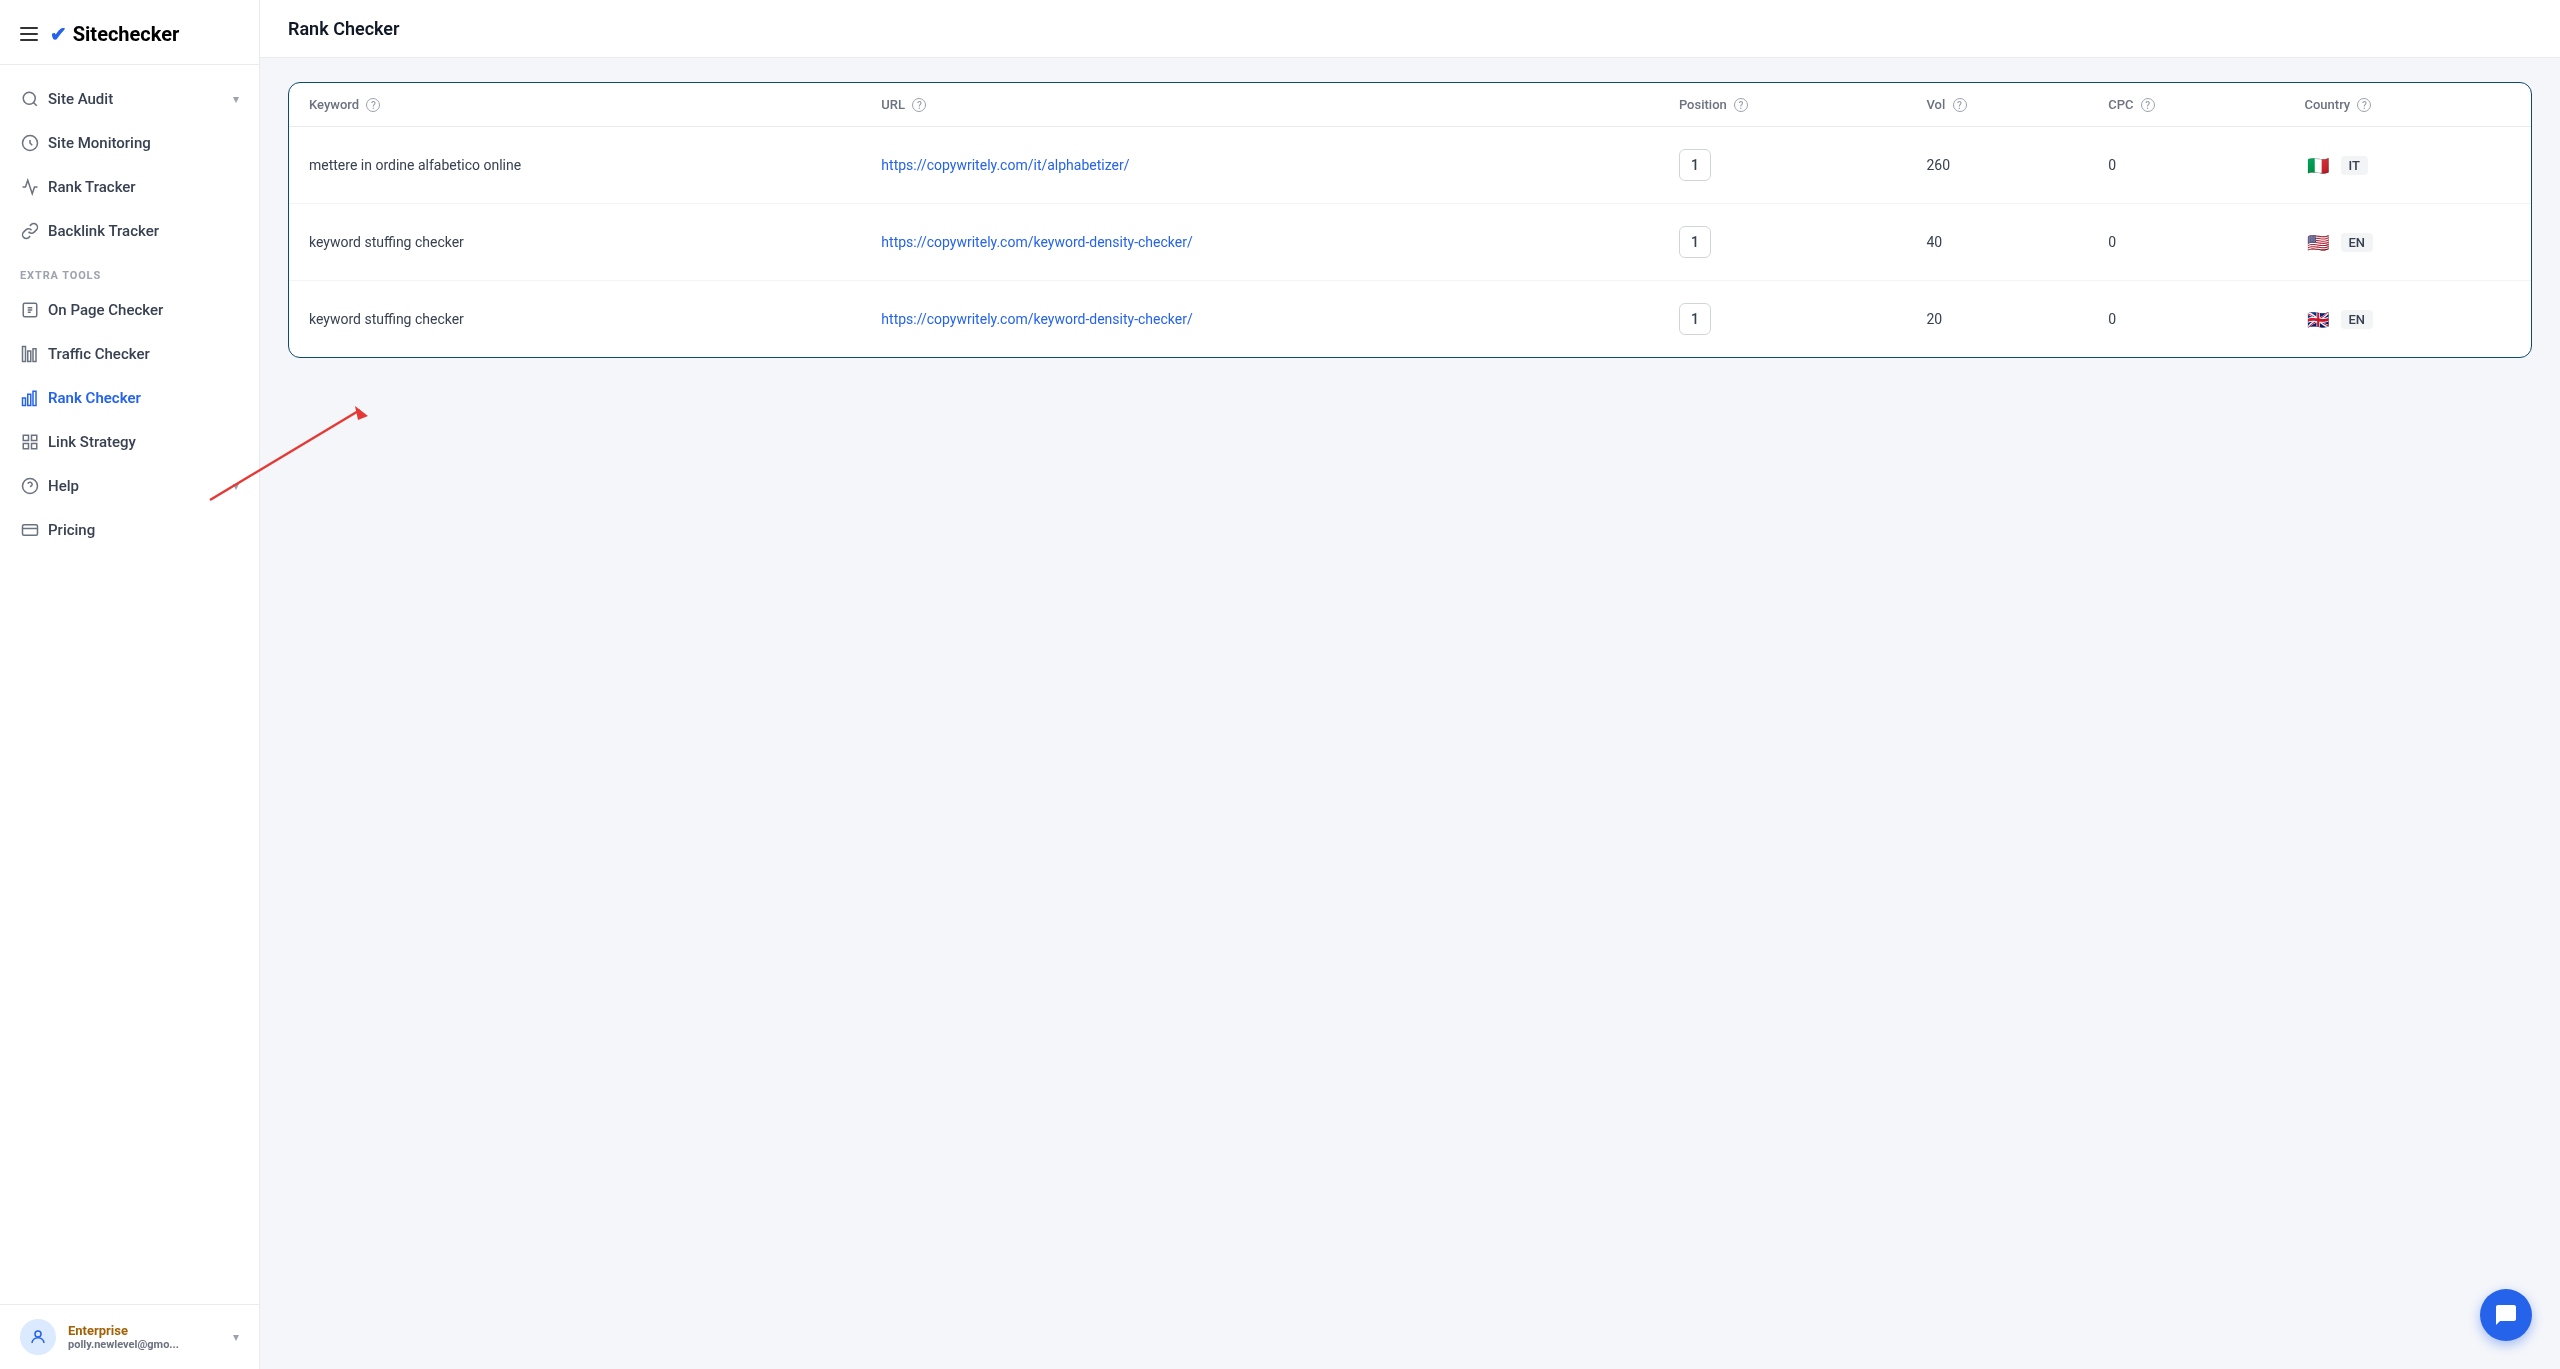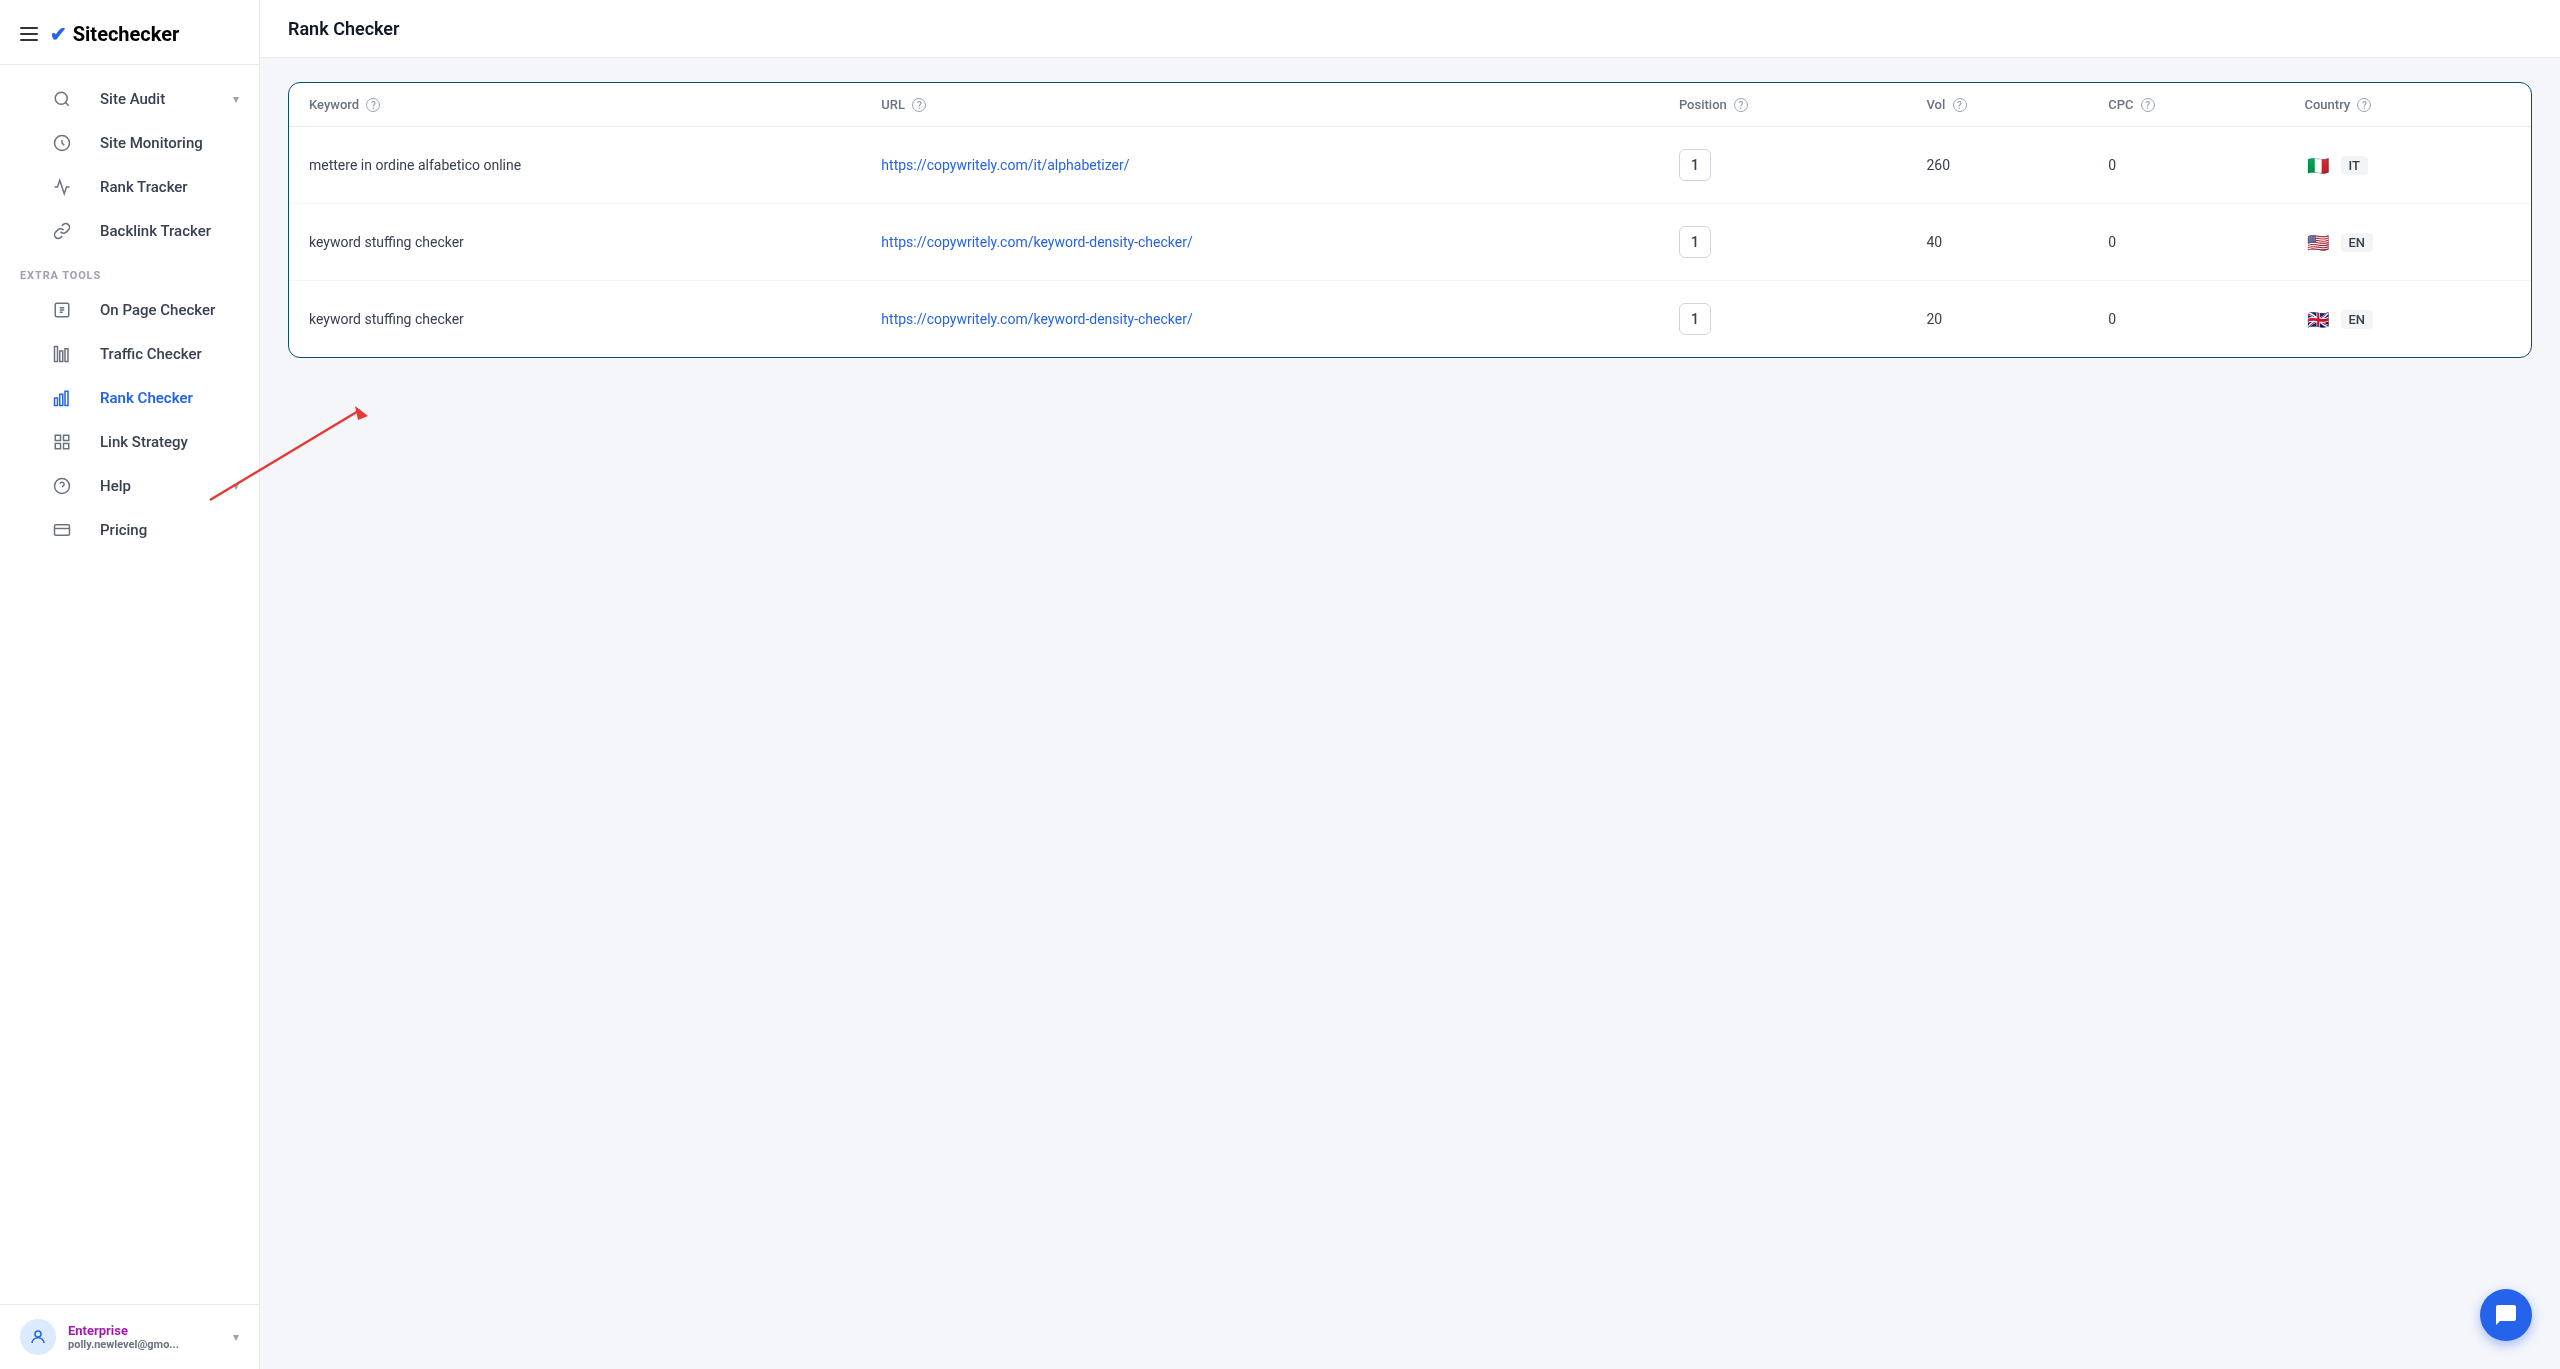--- a/index.html
+++ b/index.html
@@ -39,30 +39,29 @@
       font-size: 20px; font-weight: 700; color: #000000;
     }
 
     .sidebar-nav {
       padding: 12px 0;
       flex: 1;
     }
     .nav-item {
       display: flex;
       align-items: center;
-      gap: 28px;
+      gap: 8px;
       padding: 12px 20px;
       cursor: pointer;
       color: #374151;
       font-size: 15px;
       font-weight: 500;
       border-radius: 0;
       transition: background 0.15s;
       position: relative;
-      margin-left: 32px;
     }
     .nav-item.active { color: #2563eb; font-weight: 600; }
     .nav-item .nav-icon { width: 20px; height: 20px; display: flex; align-items: center; justify-content: center; color: #6b7280; }
     .nav-item.active .nav-icon { color: #2563eb; }
     .nav-item .chevron { margin-left: auto; color: #9ca3af; font-size: 12px; }
 
     .section-label {
       padding: 16px 20px 6px 20px;
       font-size: 11px;
       font-weight: 700;
@@ -77,21 +76,21 @@
       display: flex;
       align-items: center;
       gap: 12px;
     }
     .avatar {
       width: 36px; height: 36px; background: #dbeafe; border-radius: 50%;
       display: flex; align-items: center; justify-content: center;
       color: #2563eb; font-size: 14px;
     }
     .user-info { flex: 1; }
-    .user-name { font-size: 13px; font-weight: 700; color: #a21caf; }
+    .user-name { font-size: 13px; font-weight: 700; color: #a16207; }
     .user-email { font-size: 11px; color: #6b7280; white-space: nowrap; overflow: hidden; text-overflow: ellipsis; max-width: 130px; font-weight: bold; }
     .user-chevron { color: #9ca3af; font-size: 12px; cursor: pointer; }
 
     
     .main {
       flex: 1;
       display: flex;
       flex-direction: column;
       overflow: hidden;
     }

